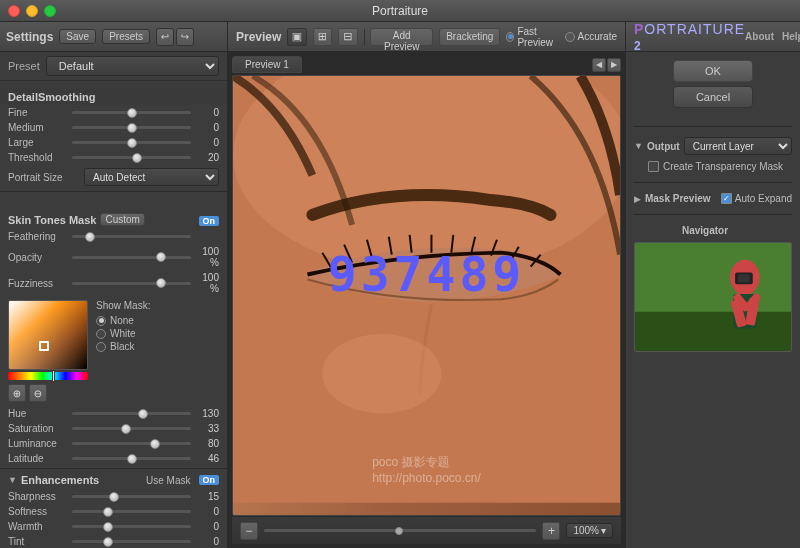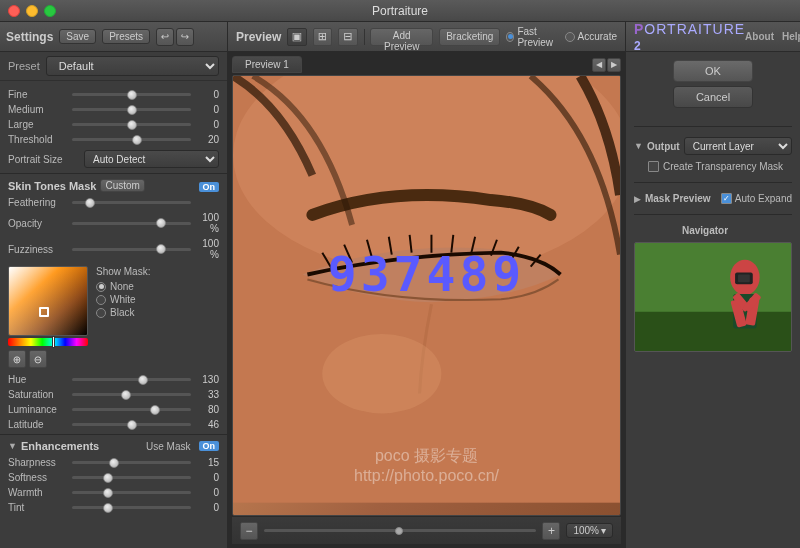--- a/index.html
+++ b/index.html
@@ -192,20 +192,21 @@
       border-radius: 2px;
       font-weight: bold;
     }
     .badge-dropdown {
       background: linear-gradient(to bottom, #666, #555);
       border: 1px solid #444;
       border-radius: 3px;
       color: #ccc;
       font-size: 10px;
       padding: 0 4px;
+      margin-top: 16px;
     }
 
     
     #color-picker-area {
       padding: 4px 8px;
       display: flex;
       gap: 8px;
       align-items: flex-start;
     }
     #color-gradient {
@@ -439,22 +440,22 @@
       height: 100%;
       position: relative;
       background: linear-gradient(135deg, #d4956a 0%, #c4855a 30%, #b8774e 50%, #a06040 70%, #8a5030 100%);
     }
     .watermark {
       position: absolute;
       bottom: 30px;
       left: 50%;
       transform: translateX(-50%);
       color: rgba(255,255,255,0.4);
-      font-size: 16px;
-      text-align: center;
+      font-size: 12px;
+      text-align: left;
       white-space: nowrap;
     }
     .overlay-number {
       position: absolute;
       top: 45%;
       left: 50%;
       transform: translate(-50%, -50%);
       color: #5a5aff;
       font-size: 48px;
       font-weight: bold;
@@ -684,20 +685,21 @@
 
     <div id="preset-row">
       <label>Preset</label>
       <select id="preset-select">
         <option>Default</option>
       </select>
     </div>
 
     <div id="left-content">
 
+      <div class="section-title">DetailSmoothing</div>
 
       <div class="slider-row">
         <span class="slider-label">Fine</span>
         <div class="slider-track">
           <div class="slider-thumb" style="left:50%"></div>
         </div>
         <span class="slider-value">0</span>
       </div>
       <div class="slider-row">
         <span class="slider-label">Medium</span>

